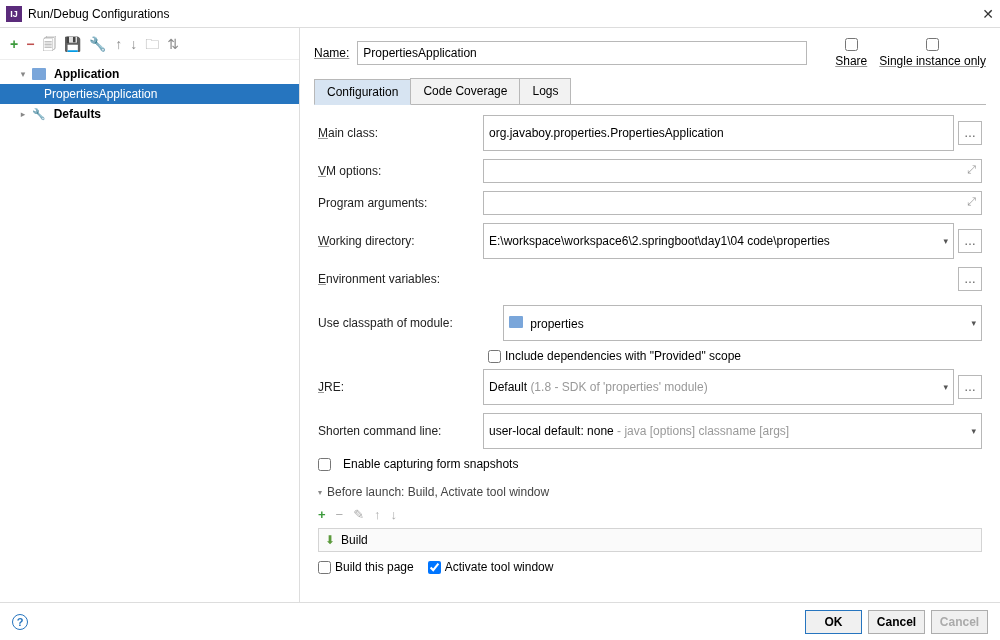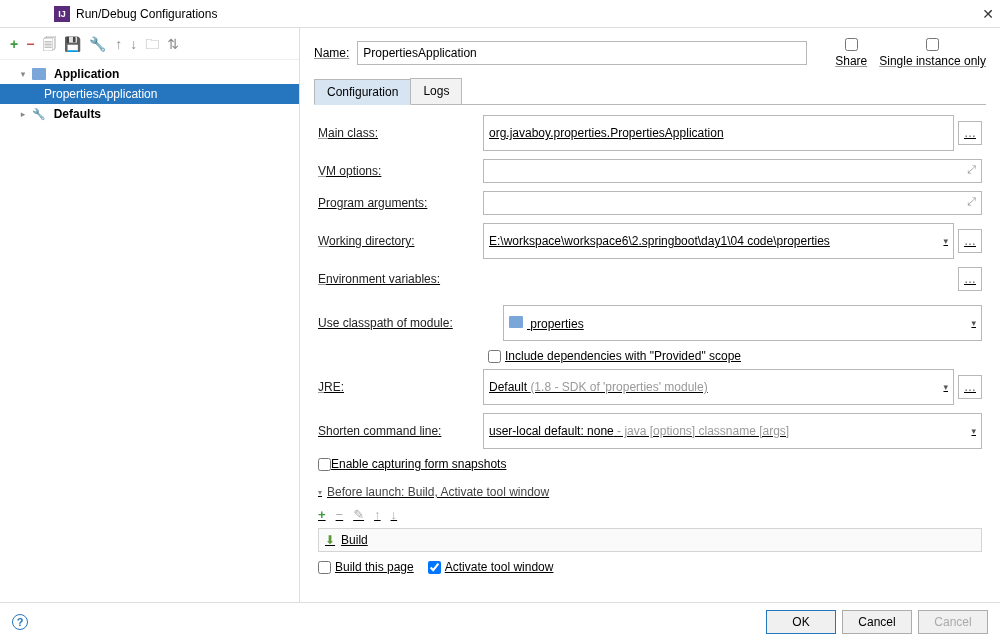--- a/index.html
+++ b/index.html
@@ -1,18 +1,18 @@
 <!DOCTYPE html>
 <html><head>
 <meta charset="utf-8">
 <style>
 * { box-sizing: border-box; margin: 0; padding: 0; font-family: "Segoe UI", Tahoma, sans-serif; font-size: 12px; }
 html, body { width: 1000px; height: 640px; background: #fff; overflow: hidden; }
 .titlebar { height: 28px; display: flex; align-items: center; padding: 0 6px; border-bottom: 1px solid #ddd; }
-.titlebar .icon-ij { width:16px; height:16px; background:#5b2b7b; color:#fff; display:inline-flex; align-items:center; justify-content:center; font-size:9px; font-weight:bold; margin-right:6px;margin-left:48px; }
+.titlebar .icon-ij { width:16px; height:16px; background:#5b2b7b; color:#fff; display:inline-flex; align-items:center; justify-content:center; font-size:9px; font-weight:bold; margin-right:6px; }
 .titlebar .close { margin-left:auto; font-size:14px; color:#333; cursor:pointer; }
 .body { display:flex; height: calc(100% - 28px - 38px); }
 .leftpane { width:300px; border-right:1px solid #ddd; }
 .toolbar { height:32px; display:flex; align-items:center; gap:8px; padding:0 10px; border-bottom:1px solid #eee; }
 .toolbar span { color:#8c8c8c; font-size:14px; line-height:1; }
 .toolbar .add { color:#3c9a3c; font-weight:bold; }
 .toolbar .remove { color:#c0504f; font-weight:bold; }
 .tree { padding:4px 0; }
 .tree-row { display:flex; align-items:center; height:20px; padding:0 6px; gap:4px; }
 .tree-row .exp { width:10px; text-align:center; color:#888; font-size:9px; }
@@ -21,21 +21,21 @@
 .tree-row.sub { padding-left:18px; }
 .rightpane { flex:1; padding:10px 14px 0 14px; overflow:hidden; }
 .namerow { display:flex; align-items:center; gap:8px; margin-bottom:10px; }
 .namerow label { text-decoration:underline; text-decoration-color:#999; }
 .namerow input { flex:1; height:24px; border:1px solid #b8b8b8; padding:0 5px; }
 .checks { display:flex; gap:12px; align-items:center; margin-left:20px; }
 .checks label { display:flex; align-items:center; gap:3px;flex-direction:column; }
 .tabs { display:flex; border-bottom:1px solid #b8b8b8; }
 .tab { padding:5px 12px; border:1px solid #b8b8b8; border-bottom:none; margin-right:-1px; background:#f2f2f2; cursor:pointer; }
 .tab.active { background:#d7e4f2; border-bottom:1px solid #d7e4f2; position:relative; top:1px; }
-.form { padding:10px 4px 0 4px;text-decoration:underline; }
+.form { padding:10px 4px 0 4px; }
 .form-row { display:flex; align-items:center; margin-bottom:8px; }
 .form-row .lbl { width:165px; color:#222; }
 .form-row .lbl .u { text-decoration:underline; text-decoration-color:#999; }
 .form-row input[type=text], .form-row .select { flex:1; height:36px; border:1px solid #b8b8b8; padding:0 5px; background:#fff; }
 .form-row .select { display:flex; align-items:center; justify-content:space-between; }
 .form-row .select .caret { color:#555; font-size:9px; }
 .form-row .browse { width:24px; height:24px; border:1px solid #b8b8b8; margin-left:4px; text-align:center; line-height:22px; color:#555; cursor:pointer; }
 .form-row .expand { position:relative; }
 .form-row .expand::after { content:"⤢"; position:absolute; right:6px; top:4px; color:#999; font-size:11px; }
 .highlight { border:1.5px solid #e2746c !important; }
@@ -46,21 +46,21 @@
 .section-header .tri { color:#888; font-size:8px; }
 .mini-toolbar { display:flex; gap:10px; padding:2px 0 6px 0; }
 .mini-toolbar span { color:#aaa; font-size:13px; }
 .mini-toolbar .add { color:#3c9a3c; font-weight:bold; }
 .buildbox { border:1px solid #d4d4d4; background:#fafafa; padding:4px 6px; display:flex; align-items:center; gap:6px; }
 .footer-row { display:flex; align-items:center; gap:14px; margin-top:8px; }
 .footer-row label { display:flex; align-items:center; gap:4px; }
 .bottombar { position:absolute; bottom:0; left:0; right:0; height:38px; border-top:1px solid #ddd; display:flex; align-items:center; padding:0 12px; background:#fff; }
 .bottombar .help { width:16px; height:16px; border-radius:50%; border:1.5px solid #2675bf; color:#2675bf; font-weight:bold; text-align:center; line-height:14px; font-size:11px; }
 .bottombar .btns { margin-left:auto; display:flex; gap:6px; }
-.bottombar button { width:70px; height:24px; border:1px solid #adadad; background:#f0f0f0; cursor:pointer; }
+.bottombar button { width:57px; height:24px; border:1px solid #adadad; background:#f0f0f0; cursor:pointer;font-weight:bold; }
 .bottombar button.primary { border:1px solid #2675bf; }
 .bottombar button.disabled { color:#aaa; }
 .folder-icon { width:14px; height:12px; background:#7aa6da; display:inline-block; border-radius:1px; margin-right:4px; }
 .wrench-icon { color:#bfa24c; font-size:11px; margin-right:4px; }
 </style>
 </head>
 <body>
 
 <div class="titlebar">
   <span class="icon-ij">IJ</span>
@@ -109,20 +109,21 @@
           </label>
         <label>
             <input type="checkbox" style="">
             <span>Single instance only</span>
           </label>
       </div>
     </div>
 
     <div class="tabs">
       <div class="tab active">Configuration</div>
+      <div class="tab">Code Coverage</div>
       <div class="tab">Logs</div>
     </div>
 
     <div class="form">
       <div class="form-row">
         <span class="lbl"><span class="u">M</span>ain class:</span>
         <input type="text" value="org.javaboy.properties.PropertiesApplication" style="">
         <span class="browse">…</span>
       </div>
       <div class="form-row">
@@ -166,21 +167,21 @@
         <span class="browse">…</span>
       </div>
       <div class="form-row">
         <span class="lbl">Shorten command line:</span>
         <div class="select">
           <span><span>user-local default: none</span> <span class="greytext">- java [options] classname [args]</span></span>
             <span class="caret">▾</span>
         </div>
       </div>
       <div class="form-row" style="margin-top:6px;">
-        <label style="display:flex; align-items:center; gap:0;">
+        <label style="display:flex; align-items:center; gap:12px;">
           <input type="checkbox" style="">
           <span>Enable capturing form snapshots</span>
         </label>
       </div>
 
       <div class="section">
         <div class="section-header">
           <span class="tri">▾</span>
           <span>Before launch: Build, Activate tool window</span>
         </div>

